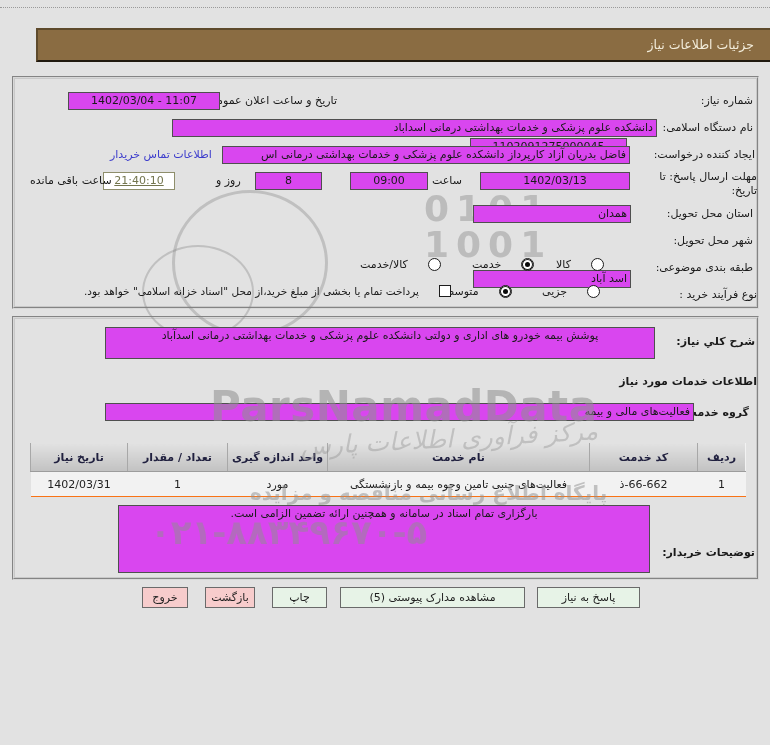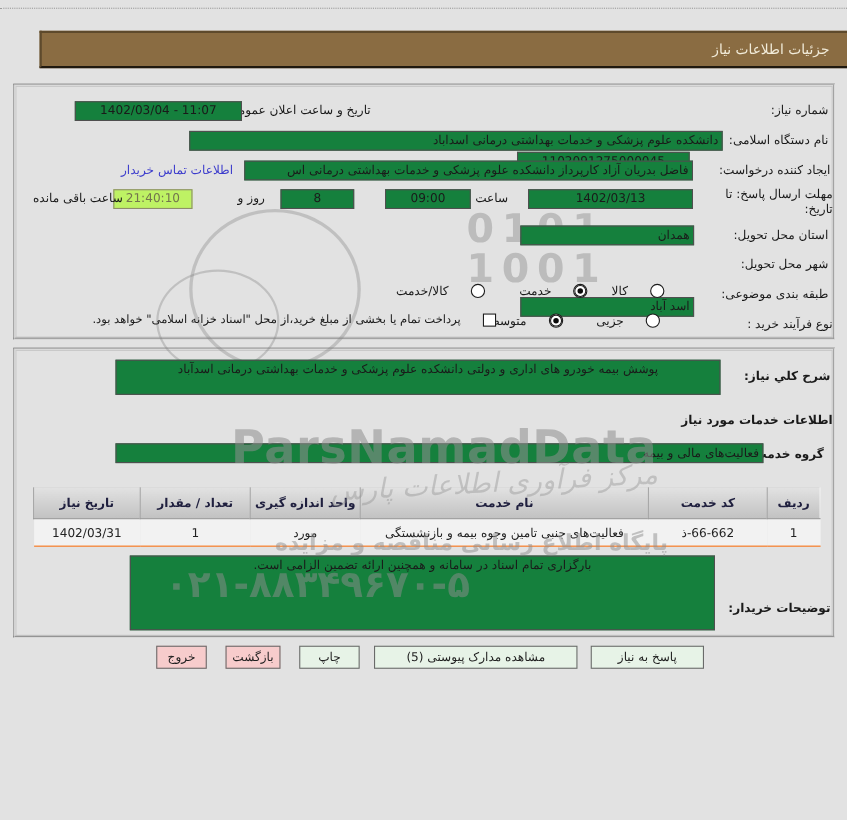--- a/index.html
+++ b/index.html
@@ -9,31 +9,31 @@
   .ltr{direction:ltr;unicode-bidi:bidi-override;}
   .dotline{top:7px;left:0;width:770px;border-top:1px dotted #9a9a9a;height:0;}
   .titlebar{left:36px;top:28px;width:716px;height:30px;background:#8a6c42;
             border:2px solid;border-color:#5e4a2c #20190f #20190f #5e4a2c;
             color:#f2ecda;font-size:12.5px;line-height:30px;text-align:right;padding-right:18px;}
   .panel{background:#e2e2e2;border:2px groove #d8d8d8;box-shadow:0 0 0 1px #c9c9c9 inset;}
   #panel1{left:12px;top:76px;width:743px;height:229px;}
   #panel2{left:12px;top:316px;width:743px;height:260px;}
   .lbl{white-space:nowrap;z-index:2;}
   .lbl.b{font-weight:bold;}
-  .box{background:#15803d;border:1px solid #4f4f4f;height:16px;line-height:16px;font-size:11px;
+  .box{background:#d946ef;border:1px solid #4f4f4f;height:16px;line-height:16px;font-size:11px;
        overflow:hidden;white-space:nowrap;z-index:2;}
   .box.center{text-align:center;}
   .box.right{text-align:right;padding:0 3px;}
   .link{color:#3c3ccc;z-index:2;white-space:nowrap;cursor:pointer;}
   .opt{display:flex;align-items:center;gap:20px;z-index:2;white-space:nowrap;}
   .radio{width:11px;height:11px;border:1px solid #1c1c1c;border-radius:50%;background:#fff;flex:0 0 auto;}
   .radio.sel{box-shadow:0 0 0 1px #1c1c1c inset;}
   .radio.sel::after{content:'';display:block;width:5px;height:5px;margin:3px;background:#0a0a0a;border-radius:50%;}
   .chk{width:10px;height:10px;border:1px solid #1c1c1c;background:#fff;flex:0 0 auto;}
-  .cd{background:#bef264;border:1px solid #8e8e6b;color:#73754e;}
+  .cd{background:#ffffff;border:1px solid #8e8e6b;color:#73754e;text-decoration:underline;}
   table.svc{position:absolute;left:30px;top:443px;width:715px;border-collapse:collapse;z-index:2;table-layout:fixed;}
   table.svc th{height:26px;background:linear-gradient(#e2e2e2,#c2c2c2);color:#20203f;font-size:11px;
        font-weight:bold;border-left:1px solid #a8a8a8;border-right:1px solid #f2f2f2;
        border-bottom:1px solid #9c9c9c;text-align:center;}
   table.svc td{height:22px;background:#f2f2f2;color:#222;font-size:11px;text-align:center;
        border-bottom:1px solid #f97316;overflow:hidden;white-space:nowrap;}
   .btn{height:19px;line-height:19px;text-align:center;border:1px solid #6a6a6a;font-size:11px;
        color:#1f1f1f;z-index:2;cursor:pointer;}
   .btn.green{background:#e7f3e7;}
   .btn.pink{background:#f7cccc;}

